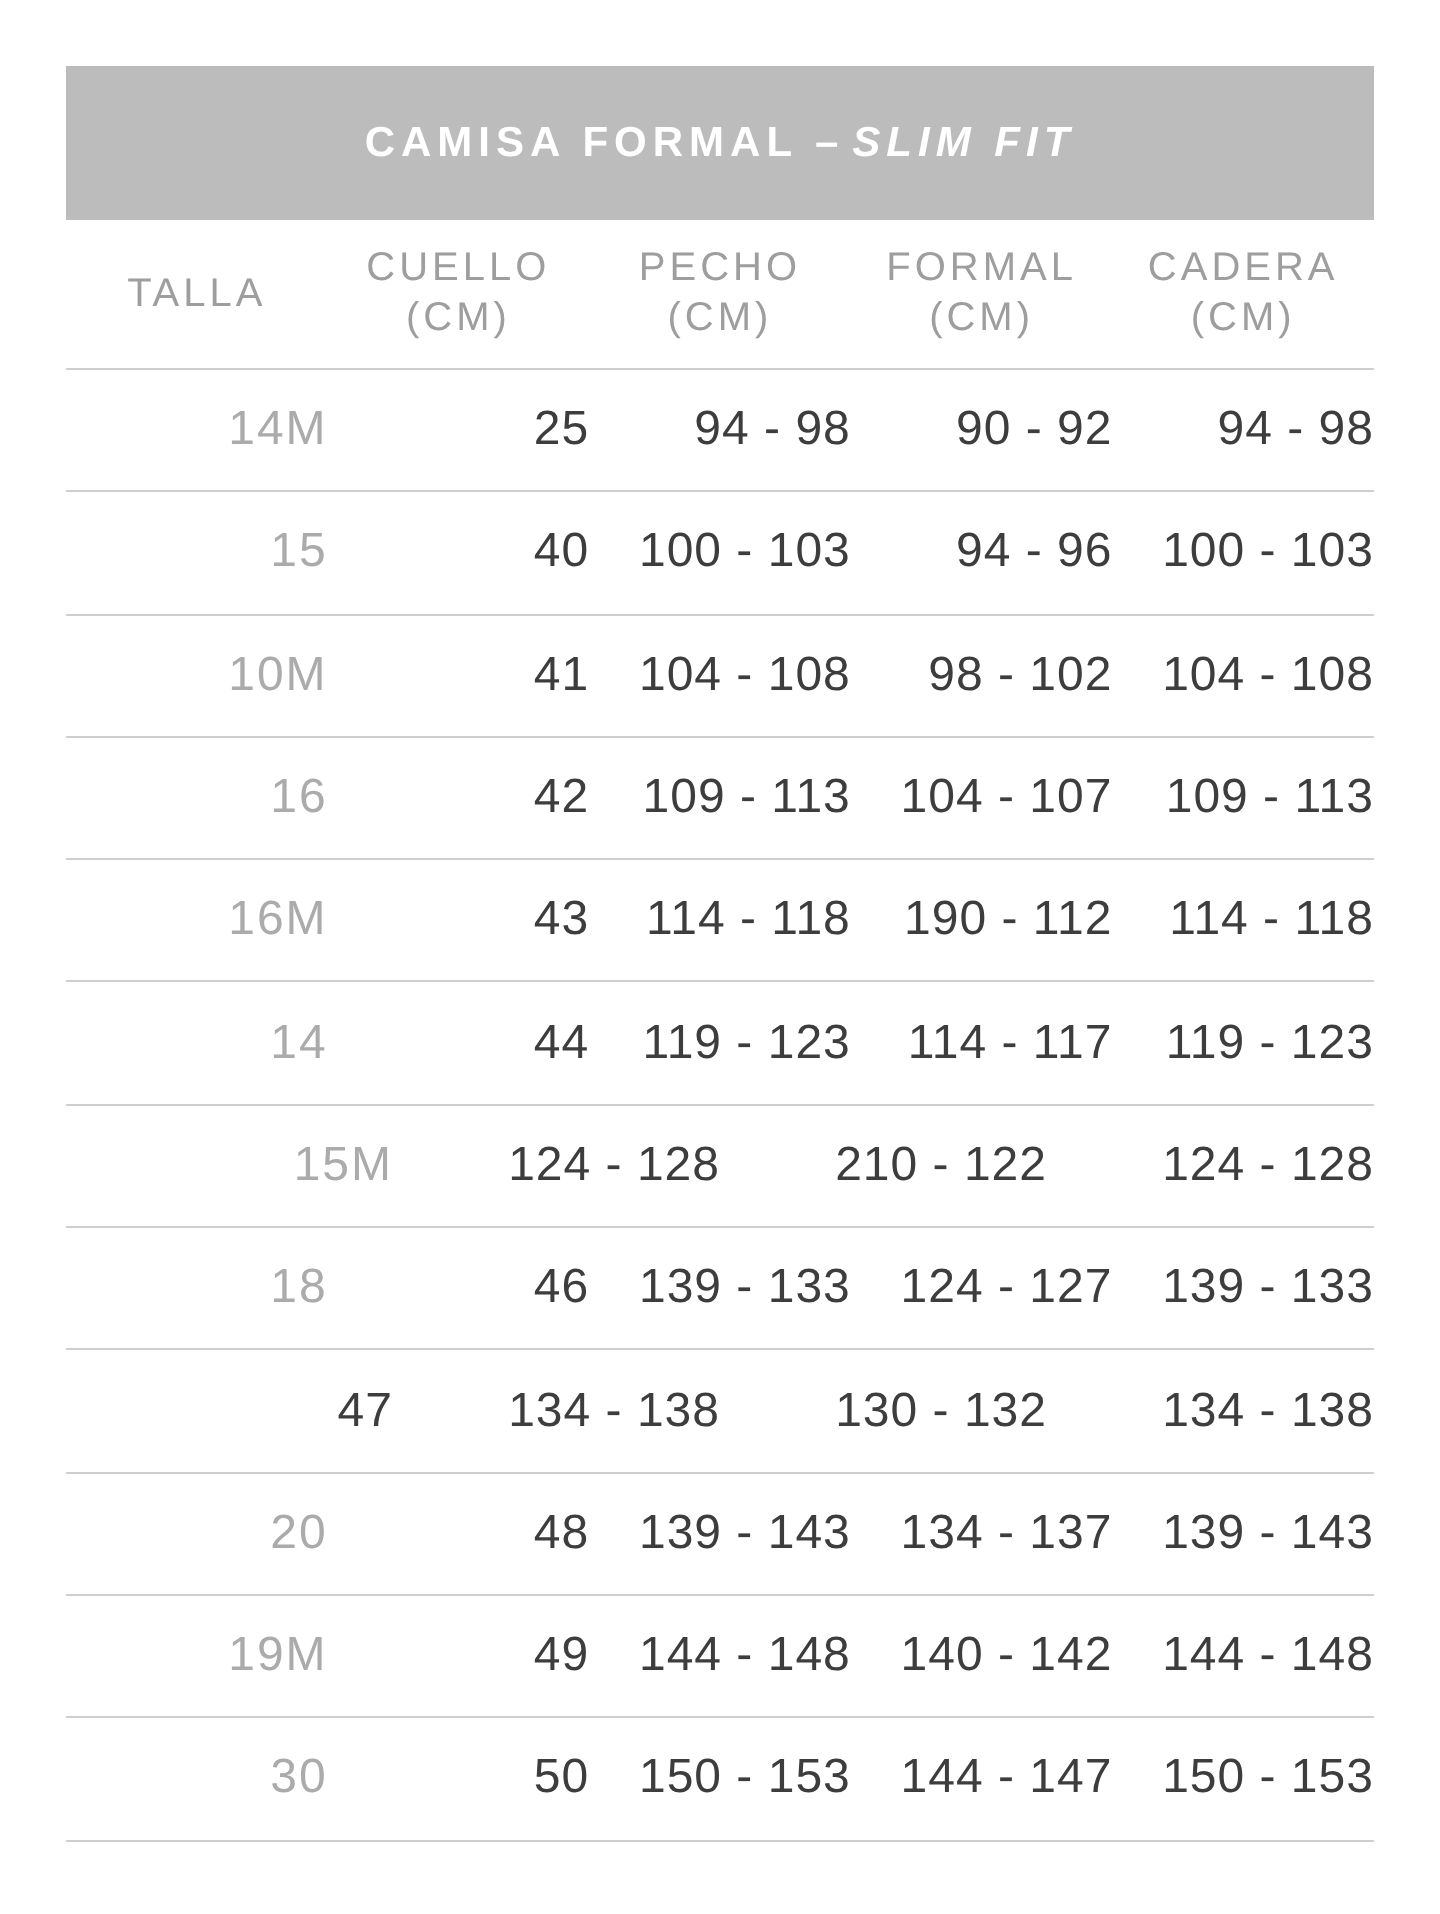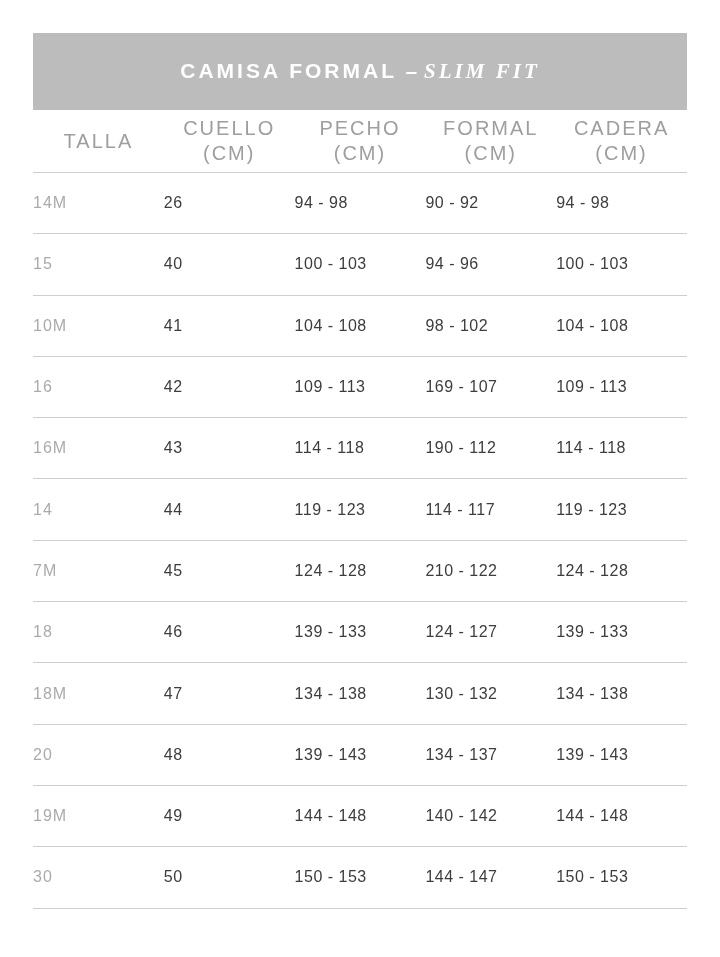--- a/index.html
+++ b/index.html
@@ -33,24 +33,23 @@
   .banner .title {
     color: var(--banner-text, #fff);
     font-size: 21px;
     font-weight: 700;
     letter-spacing: 3px;
     white-space: nowrap;
   }
   .banner .title em {
     font-style: italic;
     margin-left: 4px;
-    font-family: Liberation Serif, serif;
   }
   .thead {
-    height: 63px;
+    height: 75px;
     display: flex;
     align-items: center;
     border-bottom: 1px solid var(--divider, #cfcfcf);
   }
   .th {
     flex: 1 1 20%;
     text-align: center;
     color: var(--header-text, #9e9e9e);
     font-size: 20px;
     letter-spacing: 2px;
@@ -58,22 +57,22 @@
   }
   .th span { display: block; }
   .tbody .tr {
     height: 61.3px;
     display: flex;
     align-items: center;
     border-bottom: 1px solid var(--divider, #cfcfcf);
   }
   .td {
     flex: 1 1 20%;
-    text-align: left;
-    font-size: 16px;
+    text-align: right;
+    font-size: 24px;
     letter-spacing: 0.5px;
     color: var(--value-text, #3d3d3d);
     white-space: nowrap;
   }
   .td.size {
     color: var(--size-text, #ababab);
     letter-spacing: 1px;
   }
 </style>
 </head>
@@ -101,21 +100,21 @@
         <span>(CM)</span>
       </div>
       <div class="th">
         <span>CADERA</span>
         <span>(CM)</span>
       </div>
     </div>
   <div class="tbody" id="tbody">
       <div class="tr">
         <div class="td size">14M</div>
-        <div class="td">26</div>
+        <div class="td">25</div>
         <div class="td">94 - 98</div>
         <div class="td">90 - 92</div>
         <div class="td">94 - 98</div>
       </div>
       <div class="tr">
         <div class="td size">15</div>
         <div class="td">40</div>
         <div class="td">100 - 103</div>
         <div class="td">94 - 96</div>
         <div class="td">100 - 103</div>
@@ -124,53 +123,51 @@
         <div class="td size">10M</div>
         <div class="td">41</div>
         <div class="td">104 - 108</div>
         <div class="td">98 - 102</div>
         <div class="td">104 - 108</div>
       </div>
       <div class="tr">
         <div class="td size">16</div>
         <div class="td">42</div>
         <div class="td">109 - 113</div>
-        <div class="td">169 - 107</div>
+        <div class="td">104 - 107</div>
         <div class="td">109 - 113</div>
       </div>
       <div class="tr">
         <div class="td size">16M</div>
         <div class="td">43</div>
         <div class="td">114 - 118</div>
         <div class="td">190 - 112</div>
         <div class="td">114 - 118</div>
       </div>
       <div class="tr">
         <div class="td size">14</div>
         <div class="td">44</div>
         <div class="td">119 - 123</div>
         <div class="td">114 - 117</div>
         <div class="td">119 - 123</div>
       </div>
       <div class="tr">
-        <div class="td size">7M</div>
-        <div class="td">45</div>
+        <div class="td size">15M</div>
         <div class="td">124 - 128</div>
         <div class="td">210 - 122</div>
         <div class="td">124 - 128</div>
       </div>
       <div class="tr">
         <div class="td size">18</div>
         <div class="td">46</div>
         <div class="td">139 - 133</div>
         <div class="td">124 - 127</div>
         <div class="td">139 - 133</div>
       </div>
       <div class="tr">
-        <div class="td size">18M</div>
         <div class="td">47</div>
         <div class="td">134 - 138</div>
         <div class="td">130 - 132</div>
         <div class="td">134 - 138</div>
       </div>
       <div class="tr">
         <div class="td size">20</div>
         <div class="td">48</div>
         <div class="td">139 - 143</div>
         <div class="td">134 - 137</div>

